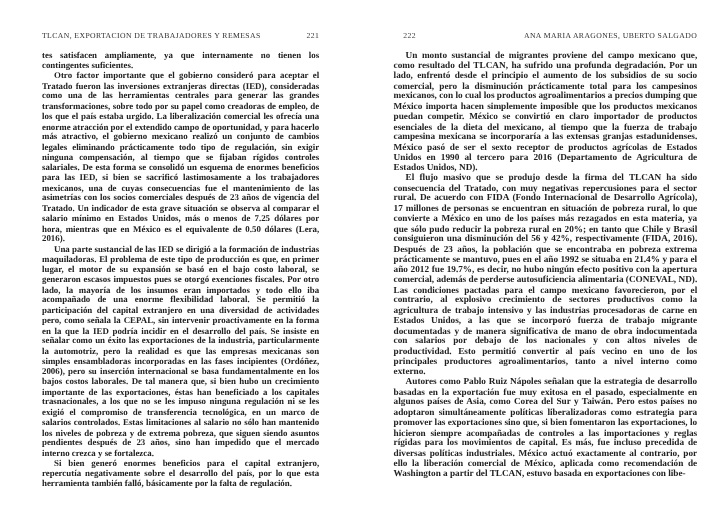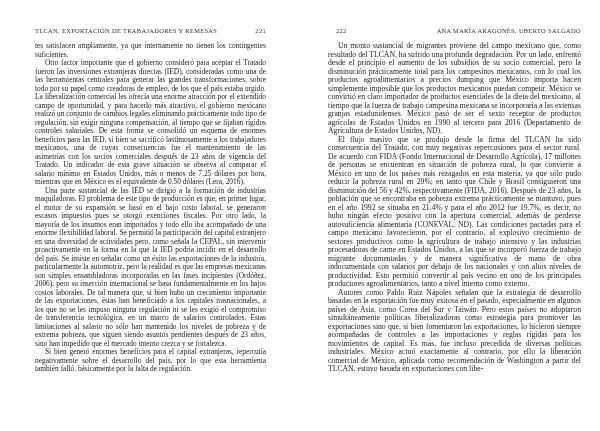--- a/index.html
+++ b/index.html
@@ -32,20 +32,21 @@
     color: #2e2e2e;
     white-space: nowrap;
   }
   .running-head .head-title { overflow: hidden; }
   .running-head .page-num { margin-left: 8px; }
 
   .body-text {
     margin-top: 8px;
     text-align: justify;
     line-height: 8.5px;
+    font-weight: bold;
   }
   .page-left  .body-text { font-size: 7.4px; }
   .page-right .body-text { font-size: 7.7px; }
 
   .body-text p {
     margin: 0;
     text-indent: 10px;
   }
   .body-text p.no-indent { text-indent: 0; }
 </style>
@@ -56,21 +57,21 @@
 
   <section class="page page-left">
     <header class="running-head">
       <span class="head-title">TLCAN, EXPORTACIÓN DE TRABAJADORES Y REMESAS</span>
       <span class="page-num">221</span>
     </header>
     <div class="body-text">
       <p class="no-indent">tes satisfacen ampliamente, ya que internamente no tienen los contingentes suficientes.</p>
       <p>Otro factor importante que el gobierno consideró para aceptar el Tratado fueron las inversiones extranjeras directas (IED), consideradas como una de las herramientas centrales para generar las grandes transformaciones, sobre todo por su papel como creadoras de empleo, de los que el país estaba urgido. La liberalización comercial les ofrecía una enorme atracción por el extendido campo de oportunidad, y para hacerlo más atractivo, el gobierno mexicano realizó un conjunto de cambios legales eliminando prácticamente todo tipo de regulación, sin exigir ninguna compensación, al tiempo que se fijaban rígidos controles salariales. De esta forma se consolidó un esquema de enormes beneficios para las IED, si bien se sacrificó lastimosamente a los trabajadores mexicanos, una de cuyas consecuencias fue el mantenimiento de las asimetrías con los socios comerciales después de 23 años de vigencia del Tratado. Un indicador de esta grave situación se observa al comparar el salario mínimo en Estados Unidos, más o menos de 7.25 dólares por hora, mientras que en México es el equivalente de 0.50 dólares (Lera, 2016).</p>
       <p>Una parte sustancial de las IED se dirigió a la formación de industrias maquiladoras. El problema de este tipo de producción es que, en primer lugar, el motor de su expansión se basó en el bajo costo laboral, se generaron escasos impuestos pues se otorgó exenciones fiscales. Por otro lado, la mayoría de los insumos eran importados y todo ello iba acompañado de una enorme flexibilidad laboral. Se permitió la participación del capital extranjero en una diversidad de actividades pero, como señala la CEPAL, sin intervenir proactivamente en la forma en la que la IED podría incidir en el desarrollo del país. Se insiste en señalar como un éxito las exportaciones de la industria, particularmente la automotriz, pero la realidad es que las empresas mexicanas son simples ensambladoras incorporadas en las fases incipientes (Ordóñez, 2006), pero su inserción internacional se basa fundamentalmente en los bajos costos laborales. De tal manera que, si bien hubo un crecimiento importante de las exportaciones, éstas han beneficiado a los capitales trasnacionales, a los que no se les impuso ninguna regulación ni se les exigió el compromiso de transferencia tecnológica, en un marco de salarios controlados. Estas limitaciones al salario no sólo han mantenido los niveles de pobreza y de extrema pobreza, que siguen siendo asuntos pendientes después de 23 años, sino han impedido que el mercado interno crezca y se fortalezca.</p>
-      <p>Si bien generó enormes beneficios para el capital extranjeras, repercutía negativamente sobre el desarrollo del país, por lo que esta herramienta también falló, básicamente por la falta de regulación.</p>
+      <p>Si bien generó enormes beneficios para el capital extranjero, repercutía negativamente sobre el desarrollo del país, por lo que esta herramienta también falló, básicamente por la falta de regulación.</p>
     </div>
   </section>
 
   <section class="page page-right">
     <header class="running-head">
       <span class="page-num">222</span>
       <span class="head-title">ANA MARÍA ARAGONÉS, UBERTO SALGADO</span>
     </header>
     <div class="body-text">
       <p>Un monto sustancial de migrantes proviene del campo mexicano que, como resultado del TLCAN, ha sufrido una profunda degradación. Por un lado, enfrentó desde el principio el aumento de los subsidios de su socio comercial, pero la disminución prácticamente total para los campesinos mexicanos, con lo cual los productos agroalimentarios a precios dumping que México importa hacen simplemente imposible que los productos mexicanos puedan competir. México se convirtió en claro importador de productos esenciales de la dieta del mexicano, al tiempo que la fuerza de trabajo campesina mexicana se incorporaría a las extensas granjas estadunidenses. México pasó de ser el sexto receptor de productos agrícolas de Estados Unidos en 1990 al tercero para 2016 (Departamento de Agricultura de Estados Unidos, ND).</p>

